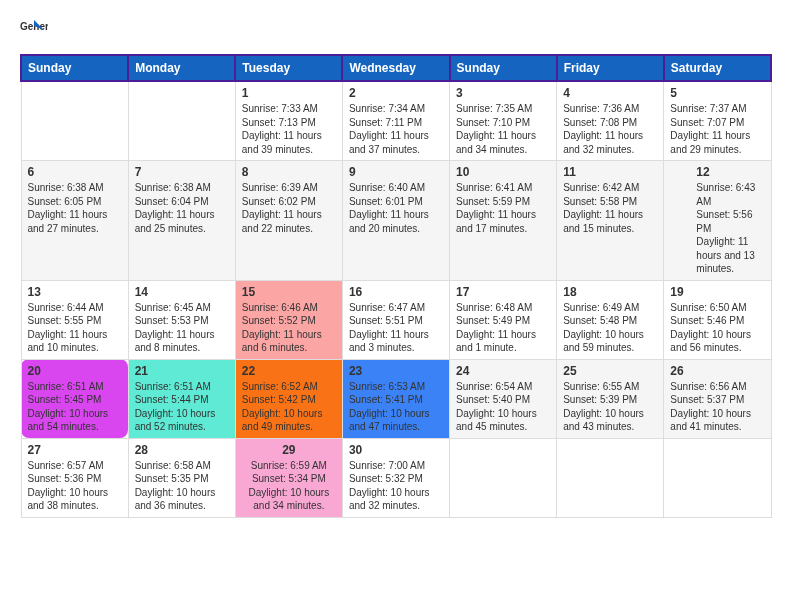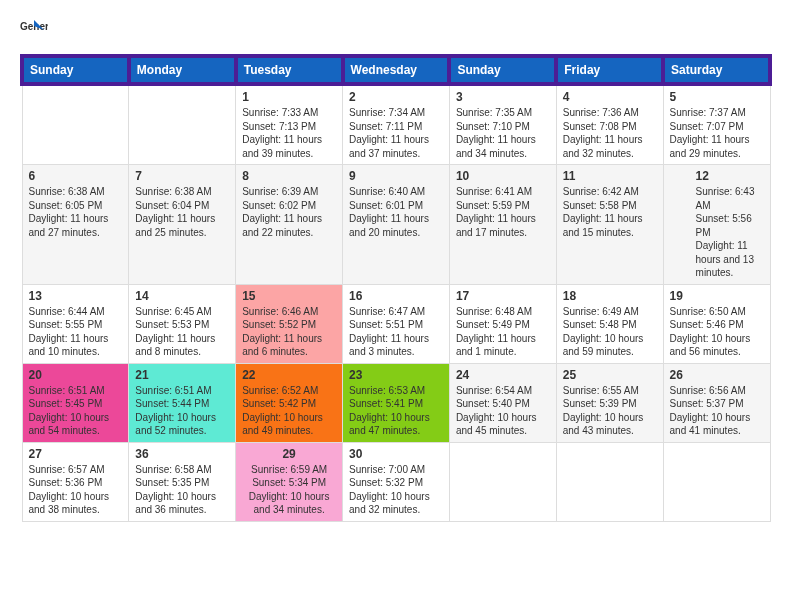--- a/index.html
+++ b/index.html
@@ -59,21 +59,21 @@
       border-collapse: collapse;
       border: 1px solid #ccc;
     }
     .calendar-table th {
       background-color: #1565c0;
       color: #fff;
       font-size: 12px;
       font-weight: bold;
       padding: 5px 6px;
       text-align: left;
-      border: 4px solid #4c1d95;
+      border: 2px solid #4c1d95;
     }
     .calendar-table td {
       border: 1px solid #ddd;
       vertical-align: top;
       padding: 4px 6px;
       width: calc(100% / 7);
       min-height: 80px;
       font-size: 10.5px;
       color: #333;
     }
@@ -211,33 +211,33 @@
           <td style="background-color: rgb(255, 255, 255);">
             <span class="day-number">18</span>
             <div class="day-info">Sunrise: 6:49 AM<br>Sunset: 5:48 PM<br>Daylight: 10 hours and 59 minutes.</div>
           </td>
           <td style="background-color: rgb(255, 255, 255);">
             <span class="day-number">19</span>
             <div class="day-info">Sunrise: 6:50 AM<br>Sunset: 5:46 PM<br>Daylight: 10 hours and 56 minutes.</div>
           </td>
         </tr>
         <tr>
-          <td style="background-color: #ec4899;">
+          <td style="background-color: #d946ef; border-radius: 8px;">
             <span class="day-number">20</span>
             <div class="day-info">Sunrise: 6:51 AM<br>Sunset: 5:45 PM<br>Daylight: 10 hours and 54 minutes.</div>
           </td>
           <td style="background-color: #5eead4;">
             <span class="day-number">21</span>
             <div class="day-info">Sunrise: 6:51 AM<br>Sunset: 5:44 PM<br>Daylight: 10 hours and 52 minutes.</div>
           </td>
           <td style="background-color: #f97316;">
             <span class="day-number">22</span>
             <div class="day-info">Sunrise: 6:52 AM<br>Sunset: 5:42 PM<br>Daylight: 10 hours and 49 minutes.</div>
           </td>
-          <td style="background-color: #84cc16;">
+          <td style="background-color: #3b82f6;">
             <span class="day-number">23</span>
             <div class="day-info">Sunrise: 6:53 AM<br>Sunset: 5:41 PM<br>Daylight: 10 hours and 47 minutes.</div>
           </td>
           <td style="background-color: rgb(245, 245, 245);">
             <span class="day-number">24</span>
             <div class="day-info">Sunrise: 6:54 AM<br>Sunset: 5:40 PM<br>Daylight: 10 hours and 45 minutes.</div>
           </td>
           <td style="background-color: rgb(245, 245, 245);">
             <span class="day-number">25</span>
             <div class="day-info">Sunrise: 6:55 AM<br>Sunset: 5:39 PM<br>Daylight: 10 hours and 43 minutes.</div>
@@ -246,21 +246,21 @@
             <span class="day-number">26</span>
             <div class="day-info">Sunrise: 6:56 AM<br>Sunset: 5:37 PM<br>Daylight: 10 hours and 41 minutes.</div>
           </td>
         </tr>
         <tr>
           <td style="background-color: rgb(255, 255, 255);">
             <span class="day-number">27</span>
             <div class="day-info">Sunrise: 6:57 AM<br>Sunset: 5:36 PM<br>Daylight: 10 hours and 38 minutes.</div>
           </td>
           <td style="background-color: rgb(255, 255, 255);">
-            <span class="day-number">36</span>
+            <span class="day-number">28</span>
             <div class="day-info">Sunrise: 6:58 AM<br>Sunset: 5:35 PM<br>Daylight: 10 hours and 36 minutes.</div>
           </td>
           <td style="background-color: #f9a8d4; text-align: center;">
             <span class="day-number">29</span>
             <div class="day-info">Sunrise: 6:59 AM<br>Sunset: 5:34 PM<br>Daylight: 10 hours and 34 minutes.</div>
           </td>
           <td style="background-color: rgb(255, 255, 255);">
             <span class="day-number">30</span>
             <div class="day-info">Sunrise: 7:00 AM<br>Sunset: 5:32 PM<br>Daylight: 10 hours and 32 minutes.</div>
           </td>

